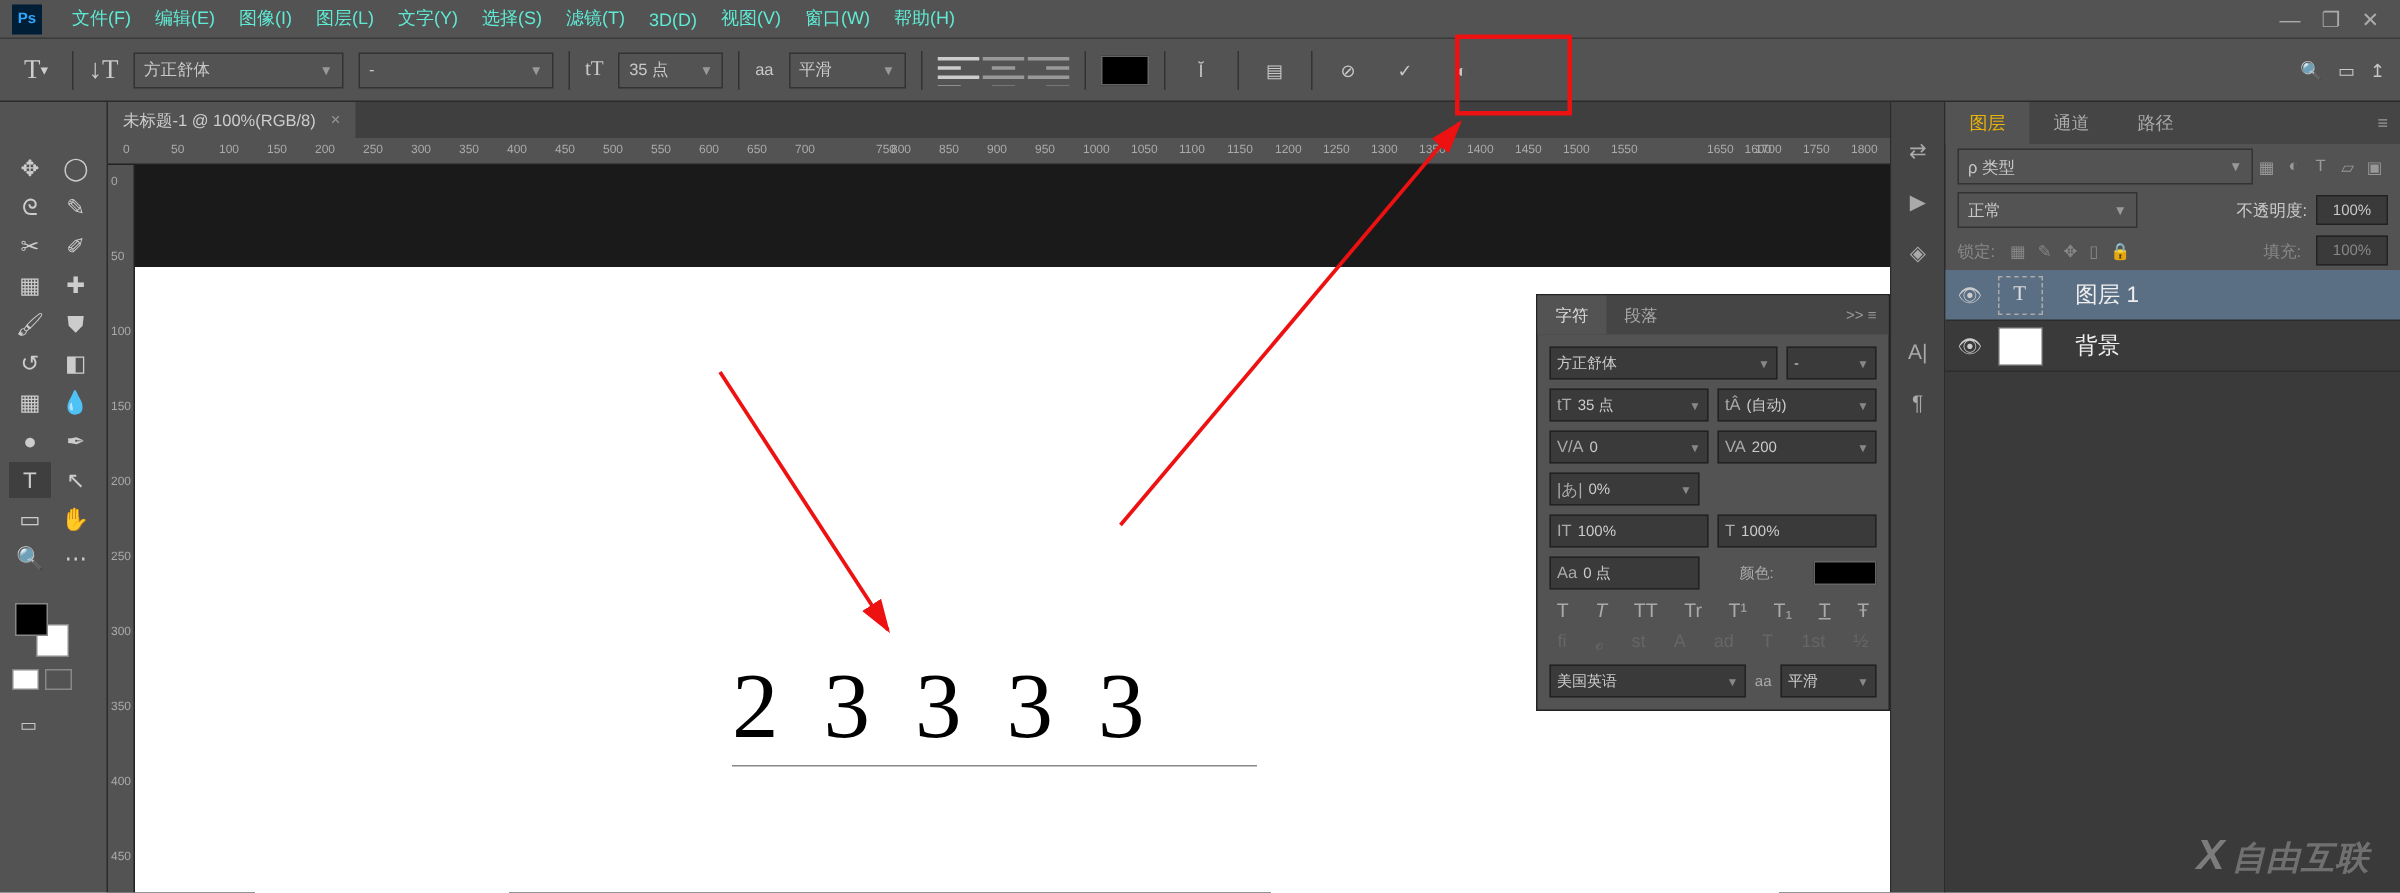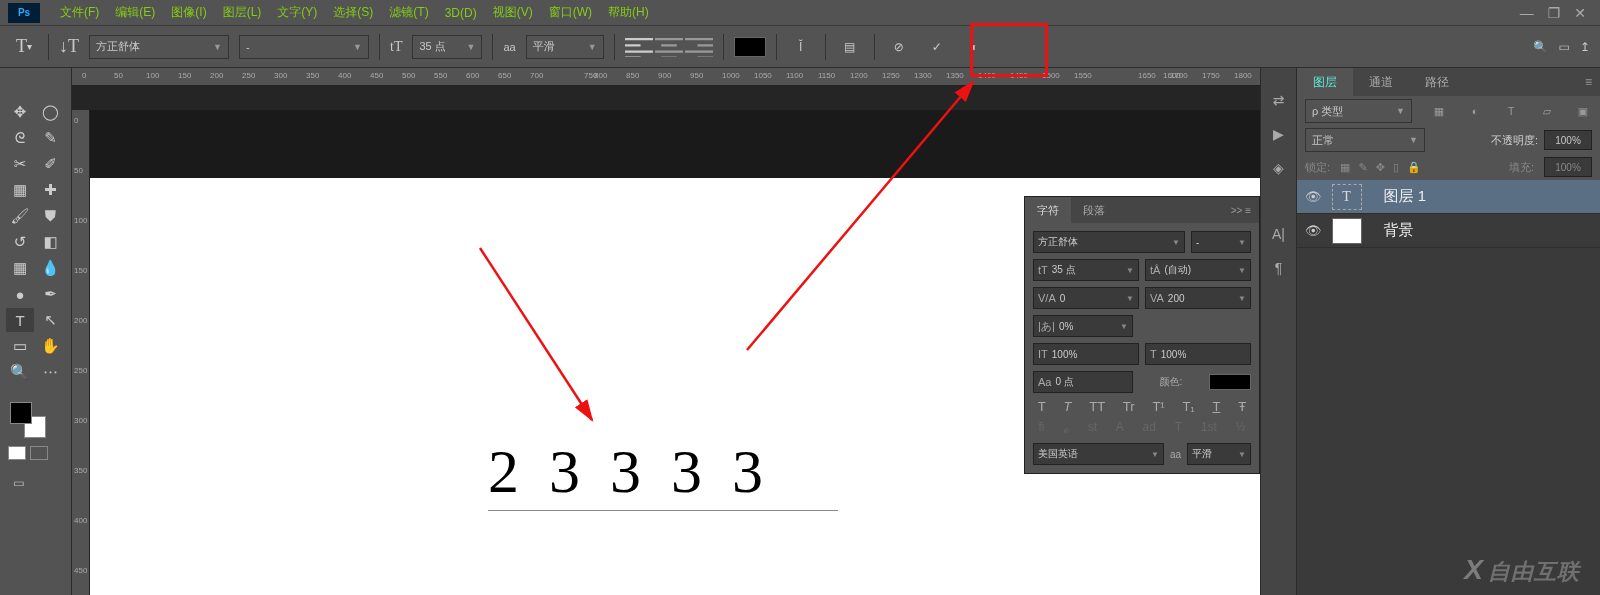--- a/index.html
+++ b/index.html
@@ -1,21 +1,21 @@
 <!DOCTYPE html>
 <html><head>
 <meta charset="utf-8">
 <style>
   * { margin: 0; padding: 0; box-sizing: border-box; font-family: "Microsoft YaHei", Arial, sans-serif; }
   body { background: #535353; color: #c8c8c8; width: 1600px; height: 595px; overflow: hidden; font-size: 12px; position: relative; }
   
   
   .menubar { height: 26px; background: #535353; display: flex; align-items: center; padding: 0 8px; border-bottom: 1px solid #3a3a3a; }
-  .ps-logo { width: 32px; height: 20px; background: #001e36; color: #31a8ff; display: flex; align-items: center; justify-content: center; font-weight: bold; font-size: 10px; margin-right: 12px; }
-  .menu-item { padding: 0 8px; cursor: default; color: #84cc16; font-size: 12px; }
+  .ps-logo { width: 20px; height: 20px; background: #001e36; color: #31a8ff; display: flex; align-items: center; justify-content: center; font-weight: bold; font-size: 10px; margin-right: 12px; }
+  .menu-item { padding: 0 8px; cursor: default; color: #5eead4; font-size: 12px; }
   .window-controls { margin-left: auto; display: flex; gap: 14px; padding-right: 6px; color: #aaa; }
   .win-ctrl { cursor: default; font-size: 14px; }
   
   
   .options-bar { height: 42px; background: #535353; display: flex; align-items: center; padding: 0 10px; border-bottom: 1px solid #2b2b2b; gap: 10px; }
   .tool-icon-t { width: 28px; height: 28px; display: flex; align-items: center; justify-content: center; font-family: serif; font-size: 18px; color: #ccc; }
   .tool-sub { font-size: 10px; }
   .switch-t { display:flex; align-items:center; gap:2px; font-size:18px; font-family:serif; }
   .select-box { height: 24px; background: #535353; border: 1px solid #333; color: #c8c8c8; display: flex; align-items: center; padding: 0 6px; font-size: 11px; position: relative; }
   .select-box .arrow { margin-left: auto; font-size: 9px; color: #999; }
@@ -75,22 +75,22 @@
   .color-row .sw { width:42px; height:16px; background:#000; border:1px solid #666; }
   .style-row { display:flex; gap:8px; font-size:13px; color:#aaa; justify-content:space-around; }
   .ot-row { display:flex; gap:8px; font-size:12px; color:#666; justify-content:space-around; }
   
   
   .right-dock { position:absolute; right:0; top:68px; width:340px; bottom:0; background:#535353; border-left:1px solid #2b2b2b; display:flex; }
   .mini-strip { width:36px; background:#454545; display:flex; flex-direction:column; align-items:center; gap:18px; padding-top:24px; color:#aaa; font-size:14px; border-right:1px solid #2b2b2b;}
   .panels-col { flex:1; display:flex; flex-direction:column; }
   .layers-tabs { height:28px; display:flex; align-items:center; background:#454545; font-size:12px; }
   .ltab { padding:0 16px; height:28px; display:flex; align-items:center; color:#aaa; }
-  .ltab.active { background:#535353; color:#5eead4; }
-  .filter-row { height:30px; display:flex; align-items:center; padding:0 8px; gap:18px; }
+  .ltab.active { background:#535353; color:#eab308; }
+  .filter-row { height:30px; display:flex; align-items:center; padding:0 8px; gap:0; }
   .filter-row .sel { flex:1; min-width:0;}
   .ficon { width:18px; height:18px; display:flex; align-items:center; justify-content:center; color:#999; font-size:11px; }
   .blend-row { height:28px; display:flex; align-items:center; padding:0 8px; gap:6px; }
   .blend-row .sel { width:120px; }
   .op-label { margin-left:auto; font-size:11px; color:#ccc; }
   .op-val { width:48px; height:20px; background:#3a3a3a; border:1px solid #222; display:flex; align-items:center; justify-content:center; font-size:10px; }
   .lock-row { height:26px; display:flex; align-items:center; padding:0 8px; gap:10px; color:#888; font-size:11px; }
   .lock-row .icons { display:flex; gap:8px; }
   .layer-list { flex:1; background:#3a3a3a; }
   .layer-item { height:34px; display:flex; align-items:center; padding:0 8px; gap:10px; border-bottom:1px solid #2d2d2d; }
@@ -218,20 +218,26 @@
     <div class="bgc"></div>
   </div>
   <div class="mask-row">
       <div class="std"></div>
       <div></div>
     </div>
   <div class="fly">▭</div>
 </div>
 
 <div class="doc-area">
+  <div class="doc-tab-bar">
+    <div class="doc-tab">
+      <span>未标题-1 @ 100%(RGB/8)</span>
+      <span class="close">×</span>
+    </div>
+  </div>
   <div class="ruler-h" id="rulerH">
       <span style="left: 10px;">0</span>
       <span style="left: 42px;">50</span>
       <span style="left: 74px;">100</span>
       <span style="left: 106px;">150</span>
       <span style="left: 138px;">200</span>
       <span style="left: 170px;">250</span>
       <span style="left: 202px;">300</span>
       <span style="left: 234px;">350</span>
       <span style="left: 266px;">400</span>

